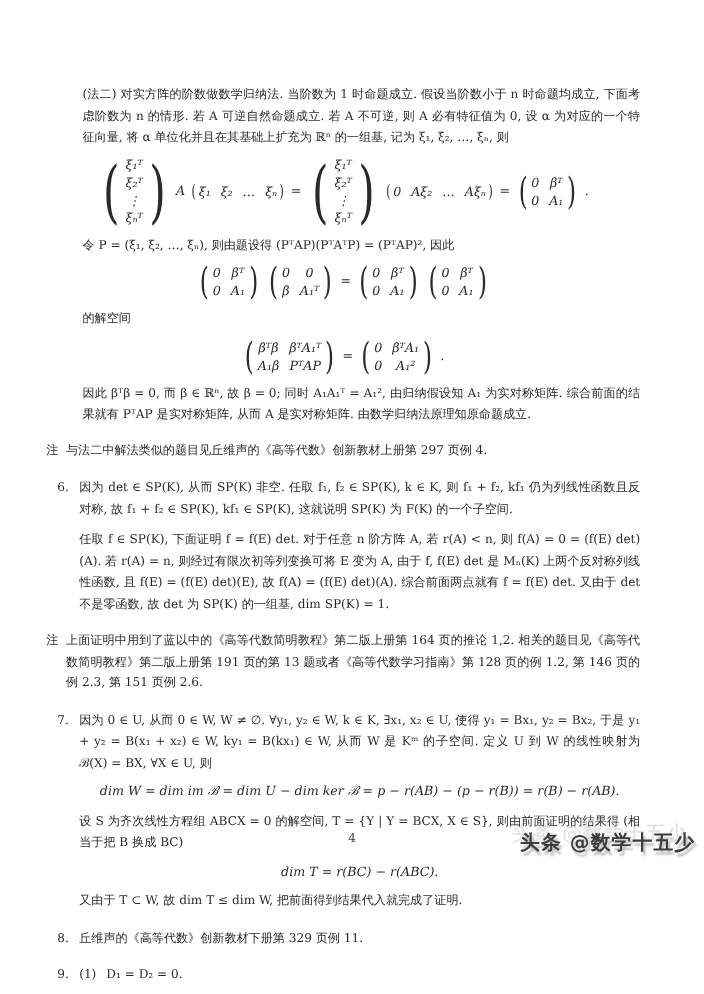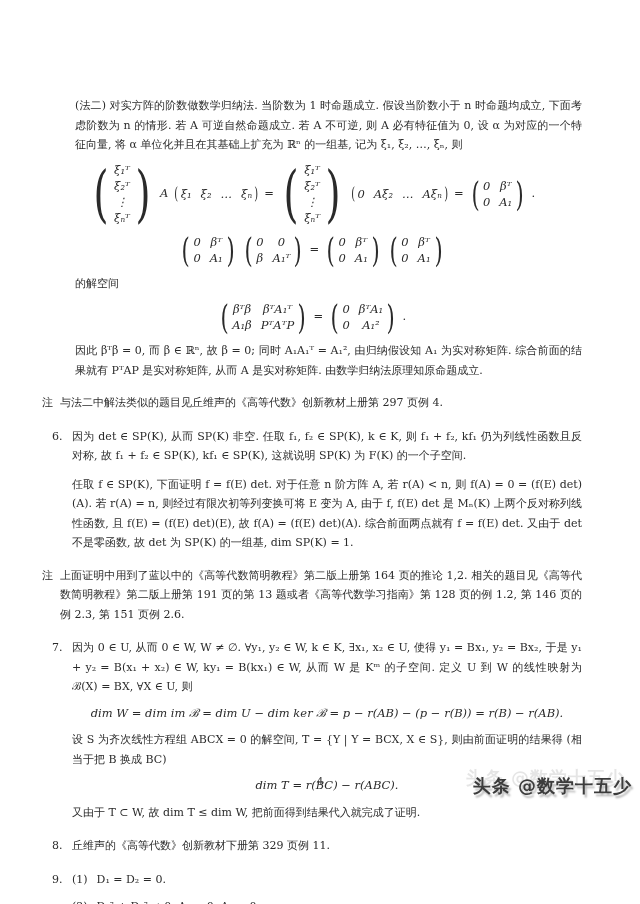--- a/index.html
+++ b/index.html
@@ -4,21 +4,21 @@
 <style>
   * { margin:0; padding:0; box-sizing:border-box; }
   html,body { background:#ffffff; }
   body {
     width:640px; height:904px;
     font-family:"DejaVu Serif","Liberation Serif",serif;
     color:#2a2a2a;
     position:relative;
     overflow:hidden;
   }
-  .page { width:640px; height:788px; position:relative; background:#fff;margin-top:20px; }
+  .page { width:640px; height:788px; position:relative; background:#fff; }
   .content {
     padding:76px 58px 0 42px;
     font-size:11px;
     line-height:19.5px;
     text-align:justify;
   }
   .para { margin-left:33px; }
   .note { display:flex; gap:7px; margin-top:13px; }
   .note-label { flex:none; }
   .note-body { flex:1; }
@@ -119,20 +119,21 @@
             <span class="mcell">0</span>
             <span class="mcell">βᵀ</span>
             <span class="mcell">0</span>
             <span class="mcell">A₁</span>
           </span>
         <span class="paren paren-r p2"></span>
       </span>
       <span>.</span>
     </div>
 
+    <p class="para">令 P = (ξ₁, ξ₂, …, ξₙ), 则由题设得 (PᵀAP)(PᵀAᵀP) = (PᵀAP)², 因此</p>
 
     <div class="eq">
       <span class="mtx">
         <span class="paren paren-l p2"></span>
         <span class="mgrid" style="grid-template-columns: repeat(2, auto);">
             <span class="mcell">0</span>
             <span class="mcell">βᵀ</span>
             <span class="mcell">0</span>
             <span class="mcell">A₁</span>
           </span>
@@ -173,21 +174,21 @@
 
     <p class="para">的解空间</p>
 
     <div class="eq">
       <span class="mtx">
         <span class="paren paren-l p2"></span>
         <span class="mgrid" style="grid-template-columns: repeat(2, auto);">
             <span class="mcell">βᵀβ</span>
             <span class="mcell">βᵀA₁ᵀ</span>
             <span class="mcell">A₁β</span>
-            <span class="mcell">PᵀAᵀP</span>
+            <span class="mcell">PᵀAP</span>
           </span>
         <span class="paren paren-r p2"></span>
       </span>
       <span>=</span>
       <span class="mtx">
         <span class="paren paren-l p2"></span>
         <span class="mgrid" style="grid-template-columns: repeat(2, auto);">
             <span class="mcell">0</span>
             <span class="mcell">βᵀA₁</span>
             <span class="mcell">0</span>

